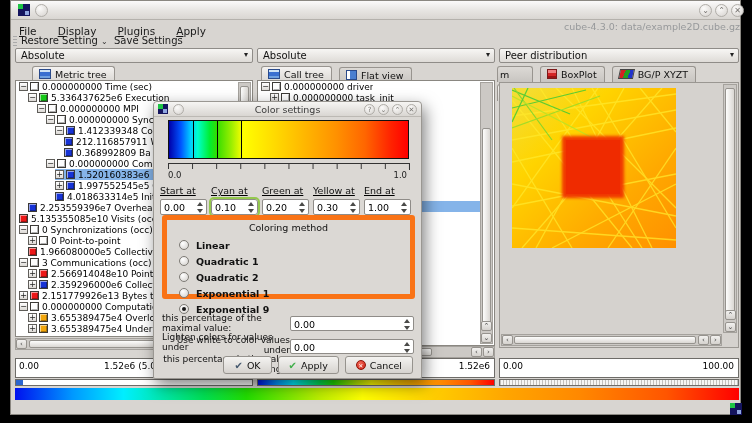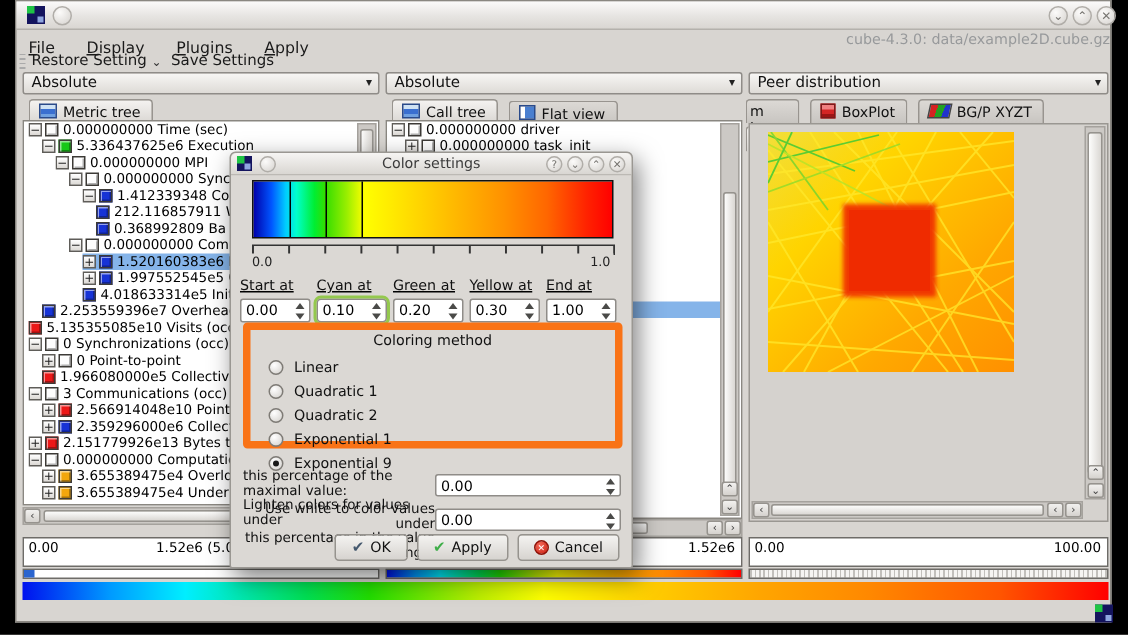--- a/index.html
+++ b/index.html
@@ -111,21 +111,21 @@
   .spin .val { position:absolute; left:3px; top:2px; font-size:9.5px; color:#000; }
   .spin.focus { outline:2px solid #94c84e; outline-offset:0; border-radius:3px; }
   .spn { position:absolute; right:2px; top:2px; width:8px; height:11px; }
   .spn i { position:absolute; left:1px; width:0; height:0; border-left:3px solid transparent; border-right:3px solid transparent; }
   .spn .u { top:0; border-bottom:4px solid #4a4a48; }
   .spn .d { bottom:0; border-top:4px solid #4a4a48; }
   .groupbox { position:absolute; left:8px; top:113px; width:253px; height:84px;
     border:5px solid #f97316; border-radius:3px; }
   .gtitle { position:absolute; left:0; right:0; top:2px; text-align:center; font-size:9.5px; color:#111; }
   .radios { position:absolute; left:12px; top:17px; right:4px; }
-  .radio-row { display:flex; align-items:center; height:16px; }
+  .radio-row { display:flex; align-items:center; height:16px;font-weight:bold; }
   .radio { position:relative; width:10px; height:10px; border-radius:50%; border:1px solid #7e7b76;
     background:radial-gradient(circle at 35% 30%,#ffffff,#d2cfcb); margin-right:7px; }
   .radio.on::after { content:""; position:absolute; left:2px; top:2px; width:4px; height:4px;
     border-radius:50%; background:#1a1a1a; }
   .radio-label { font-size:9.5px; color:#111; }
   .small2 { position:absolute; left:8px; width:128px; font-size:9px; line-height:9.5px; color:#111; }
   .wide-spin { position:absolute; left:136px; width:124px; height:15px; }
   .dbtns { position:absolute; right:8px; top:254px; display:flex; gap:6px; }
   .dbtn { height:18px; padding:0 10px; border:1px solid #96938e; border-radius:3px;
     background:linear-gradient(180deg,#f4f3f1,#d6d3cf); font-size:9.5px; color:#111;
@@ -177,21 +177,21 @@
   </div>
   <div class="combo" style="left:246px;width:238px;">
     <span class="cv">Absolute</span>
     <span class="ca">▾</span>
   </div>
   <div class="combo" style="left:488px;width:240px;">
     <span class="cv">Peer distribution</span>
     <span class="ca">▾</span>
   </div>
 
-  <div class="tabbar" style="left:8px;top:63px;">
+  <div class="tabbar" style="left:21px;top:63px;">
     <div class="tab active">
       <span class="ti icon-tree"></span><span>Metric tree</span>
     </div>
   </div>
   <div class="treeview" style="left:4px;top:79px;width:238px;height:257px;">
     <div>
         <div class="trow">
           <span class="tpad" style="width: 3px;"></span>
           <span class="tinner">
             <span class="texp">−</span>

